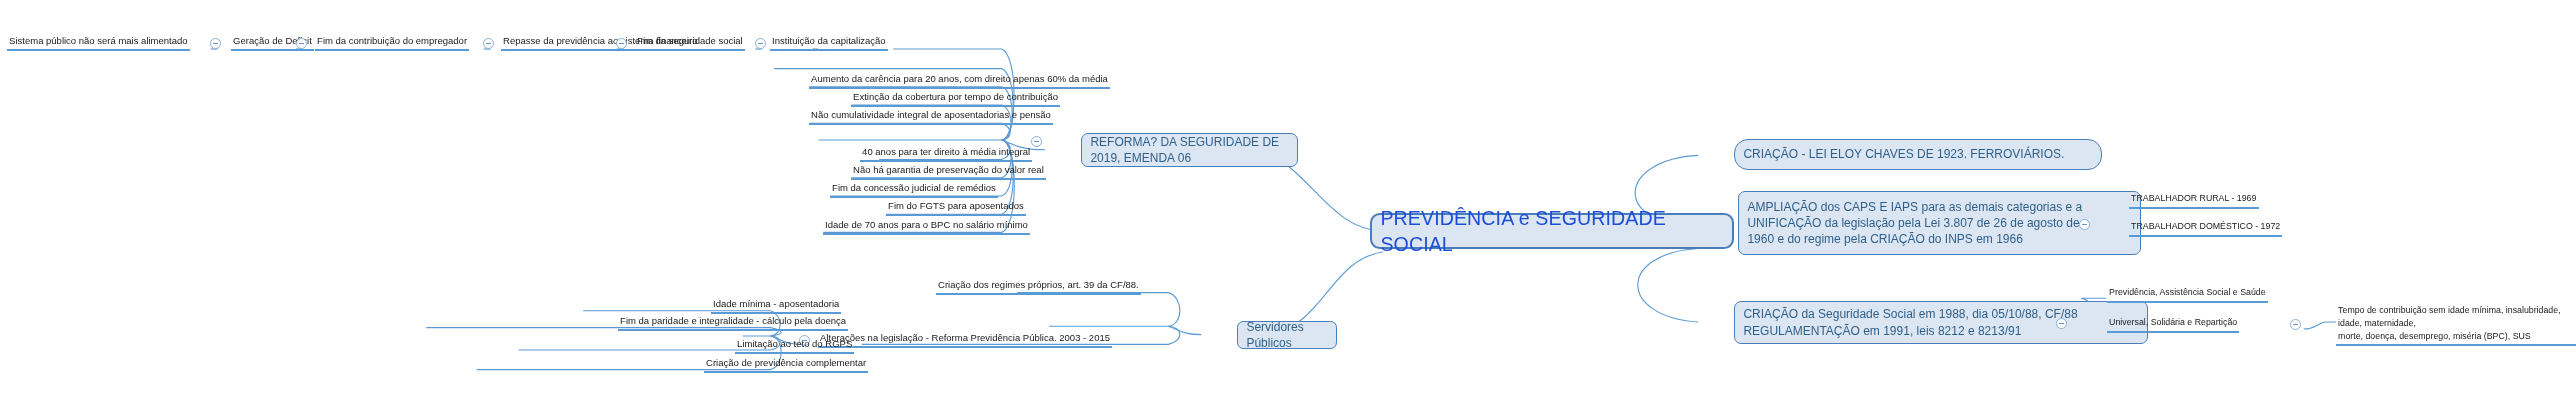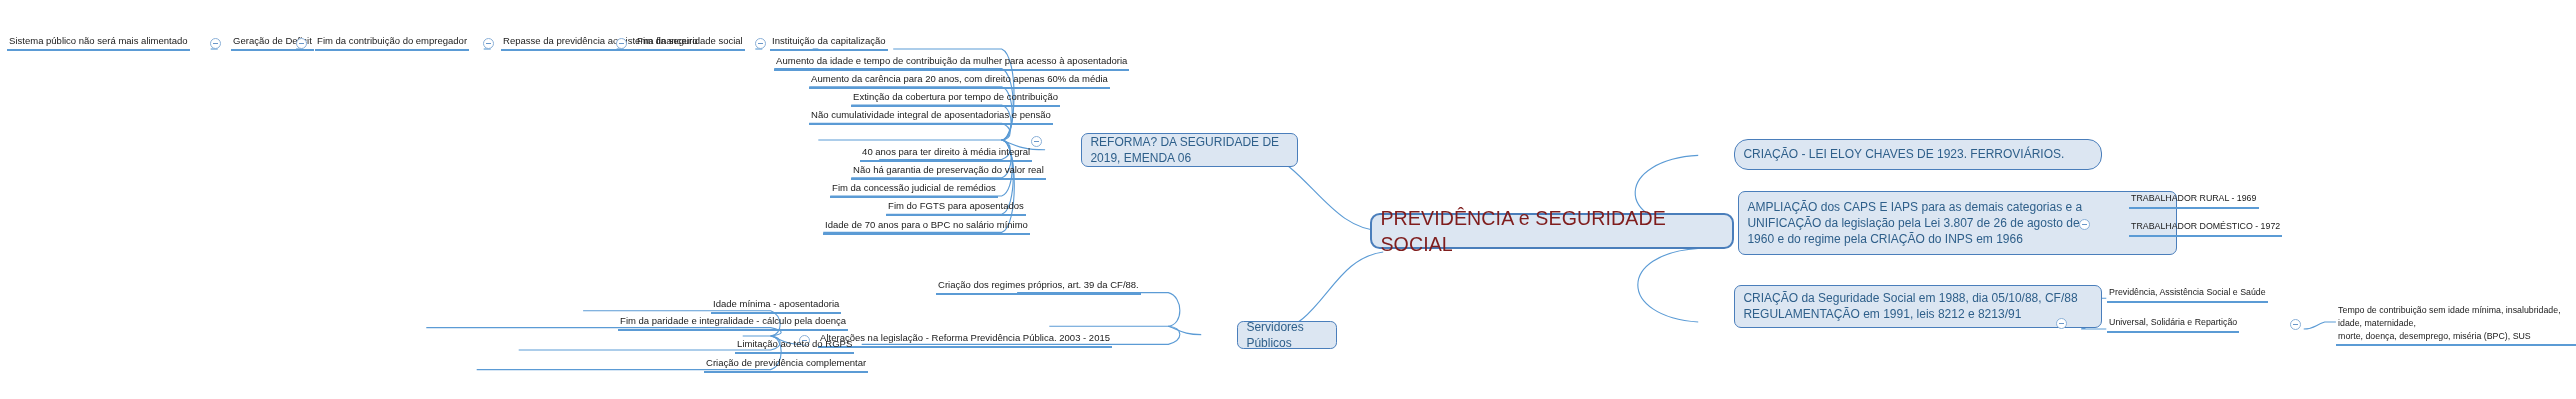--- a/index.html
+++ b/index.html
@@ -35,21 +35,21 @@
     line-height:1.35;
     white-space:pre-line;
     margin-left:36px;
   }
   .central{
     border-radius:9.8px;
     border-width:2.1px;
     font-size:19.6px;
     letter-spacing:0.1px;
     justify-content:center;
-    color:#7f1d1d;
+    color:#1d4ed8;
   }
   .majorbox{font-size:12px;}
   .midbox{font-size:12px;border-radius:6.3px;}
 
   
   .leaf{
     position:absolute;
     box-sizing:border-box;
     color:#202020;
     font-size:9.5px;
@@ -155,21 +155,20 @@
   <div class="toggle" style="left:483px;top:38px;"></div>
 
   <div class="leaf" style="left:501px;top:35px;">Repasse da previdência ao sistema financeiro</div>
   <div class="toggle" style="left:616px;top:38px;"></div>
 
   <div class="leaf" style="left:635px;top:35px;">Fim da seguridade social</div>
   <div class="toggle" style="left:755px;top:38px;"></div>
 
   <div class="leaf" style="left:770px;top:35px;">Instituição da capitalização</div>
 
-  <div class="leaf" style="left:774px;top:55px;">Aumento da idade e tempo de contribuição da mulher para acesso à aposentadoria</div>
   <div class="leaf" style="left:809px;top:73px;">Aumento da carência para 20 anos, com direito apenas 60% da média</div>
   <div class="leaf" style="left:851px;top:91px;">Extinção da cobertura por tempo de contribuição</div>
   <div class="leaf" style="left:809px;top:109px;">Não cumulatividade integral de aposentadorias e pensão</div>
   <div class="leaf" style="left:860px;top:146px;">40 anos para ter direito à média integral</div>
   <div class="leaf" style="left:851px;top:164px;">Não há garantia de preservação do valor real</div>
   <div class="leaf" style="left:830px;top:182px;">Fim da concessão judicial de remédios</div>
   <div class="leaf" style="left:886px;top:200px;">Fim do FGTS para aposentados</div>
   <div class="leaf" style="left:823px;top:219px;">Idade de 70 anos para o BPC no salário mínimo</div>
 
   <div class="boxnode midbox" style="left:1201px;top:321px;width:100px;height:28px;">
@@ -183,31 +182,31 @@
 
   <div class="leaf" style="left:711px;top:298px;">Idade mínima - aposentadoria</div>
   <div class="leaf" style="left:618px;top:315px;">Fim da paridade e integralidade - cálculo pela doença</div>
   <div class="leaf" style="left:735px;top:338px;">Limitação ao teto do RGPS</div>
   <div class="leaf" style="left:704px;top:357px;">Criação de previdência complementar</div>
 
   <div class="boxnode majorbox" style="left:1698px;top:139px;width:368px;height:31px;border-radius:14px;">
     <span>CRIAÇÃO - LEI ELOY CHAVES DE 1923. FERROVIÁRIOS.</span>
   </div>
 
-  <div class="boxnode majorbox" style="left:1702px;top:191px;width:439px;height:64px;align-items:center;">
+  <div class="boxnode majorbox" style="left:1702px;top:191px;width:403px;height:64px;align-items:center;">
     <span>AMPLIAÇÃO dos CAPS E IAPS para as demais categorias e a
 UNIFICAÇÃO da legislação pela Lei 3.807 de 26 de agosto de
 1960 e do regime pela CRIAÇÃO do INPS em 1966</span>
   </div>
   <div class="toggle" style="left:2079px;top:219px;"></div>
 
   <div class="leaf small" style="left:2129px;top:193px;">TRABALHADOR RURAL - 1969</div>
   <div class="leaf small" style="left:2129px;top:221px;">TRABALHADOR DOMÉSTICO - 1972</div>
 
-  <div class="boxnode majorbox" style="left:1698px;top:285px;width:368px;height:43px;align-items:flex-start;">
+  <div class="boxnode majorbox" style="left:1698px;top:301px;width:414px;height:43px;align-items:flex-end;">
     <span>CRIAÇÃO da Seguridade Social em 1988, dia 05/10/88, CF/88
 REGULAMENTAÇÃO em 1991, leis 8212 e 8213/91</span>
   </div>
   <div class="toggle" style="left:2056px;top:318px;"></div>
 
   <div class="leaf small" style="left:2107px;top:287px;">Previdência, Assistência Social e Saúde</div>
   <div class="leaf small" style="left:2107px;top:317px;">Universal, Solidária e Repartição</div>
   <div class="toggle" style="left:2290px;top:319px;"></div>
 
   <div class="leaf small wrap" style="left:2336px;top:304px;line-height:1.45;">Tempo de contribuição sem idade mínima, insalubridade, idade, maternidade,

